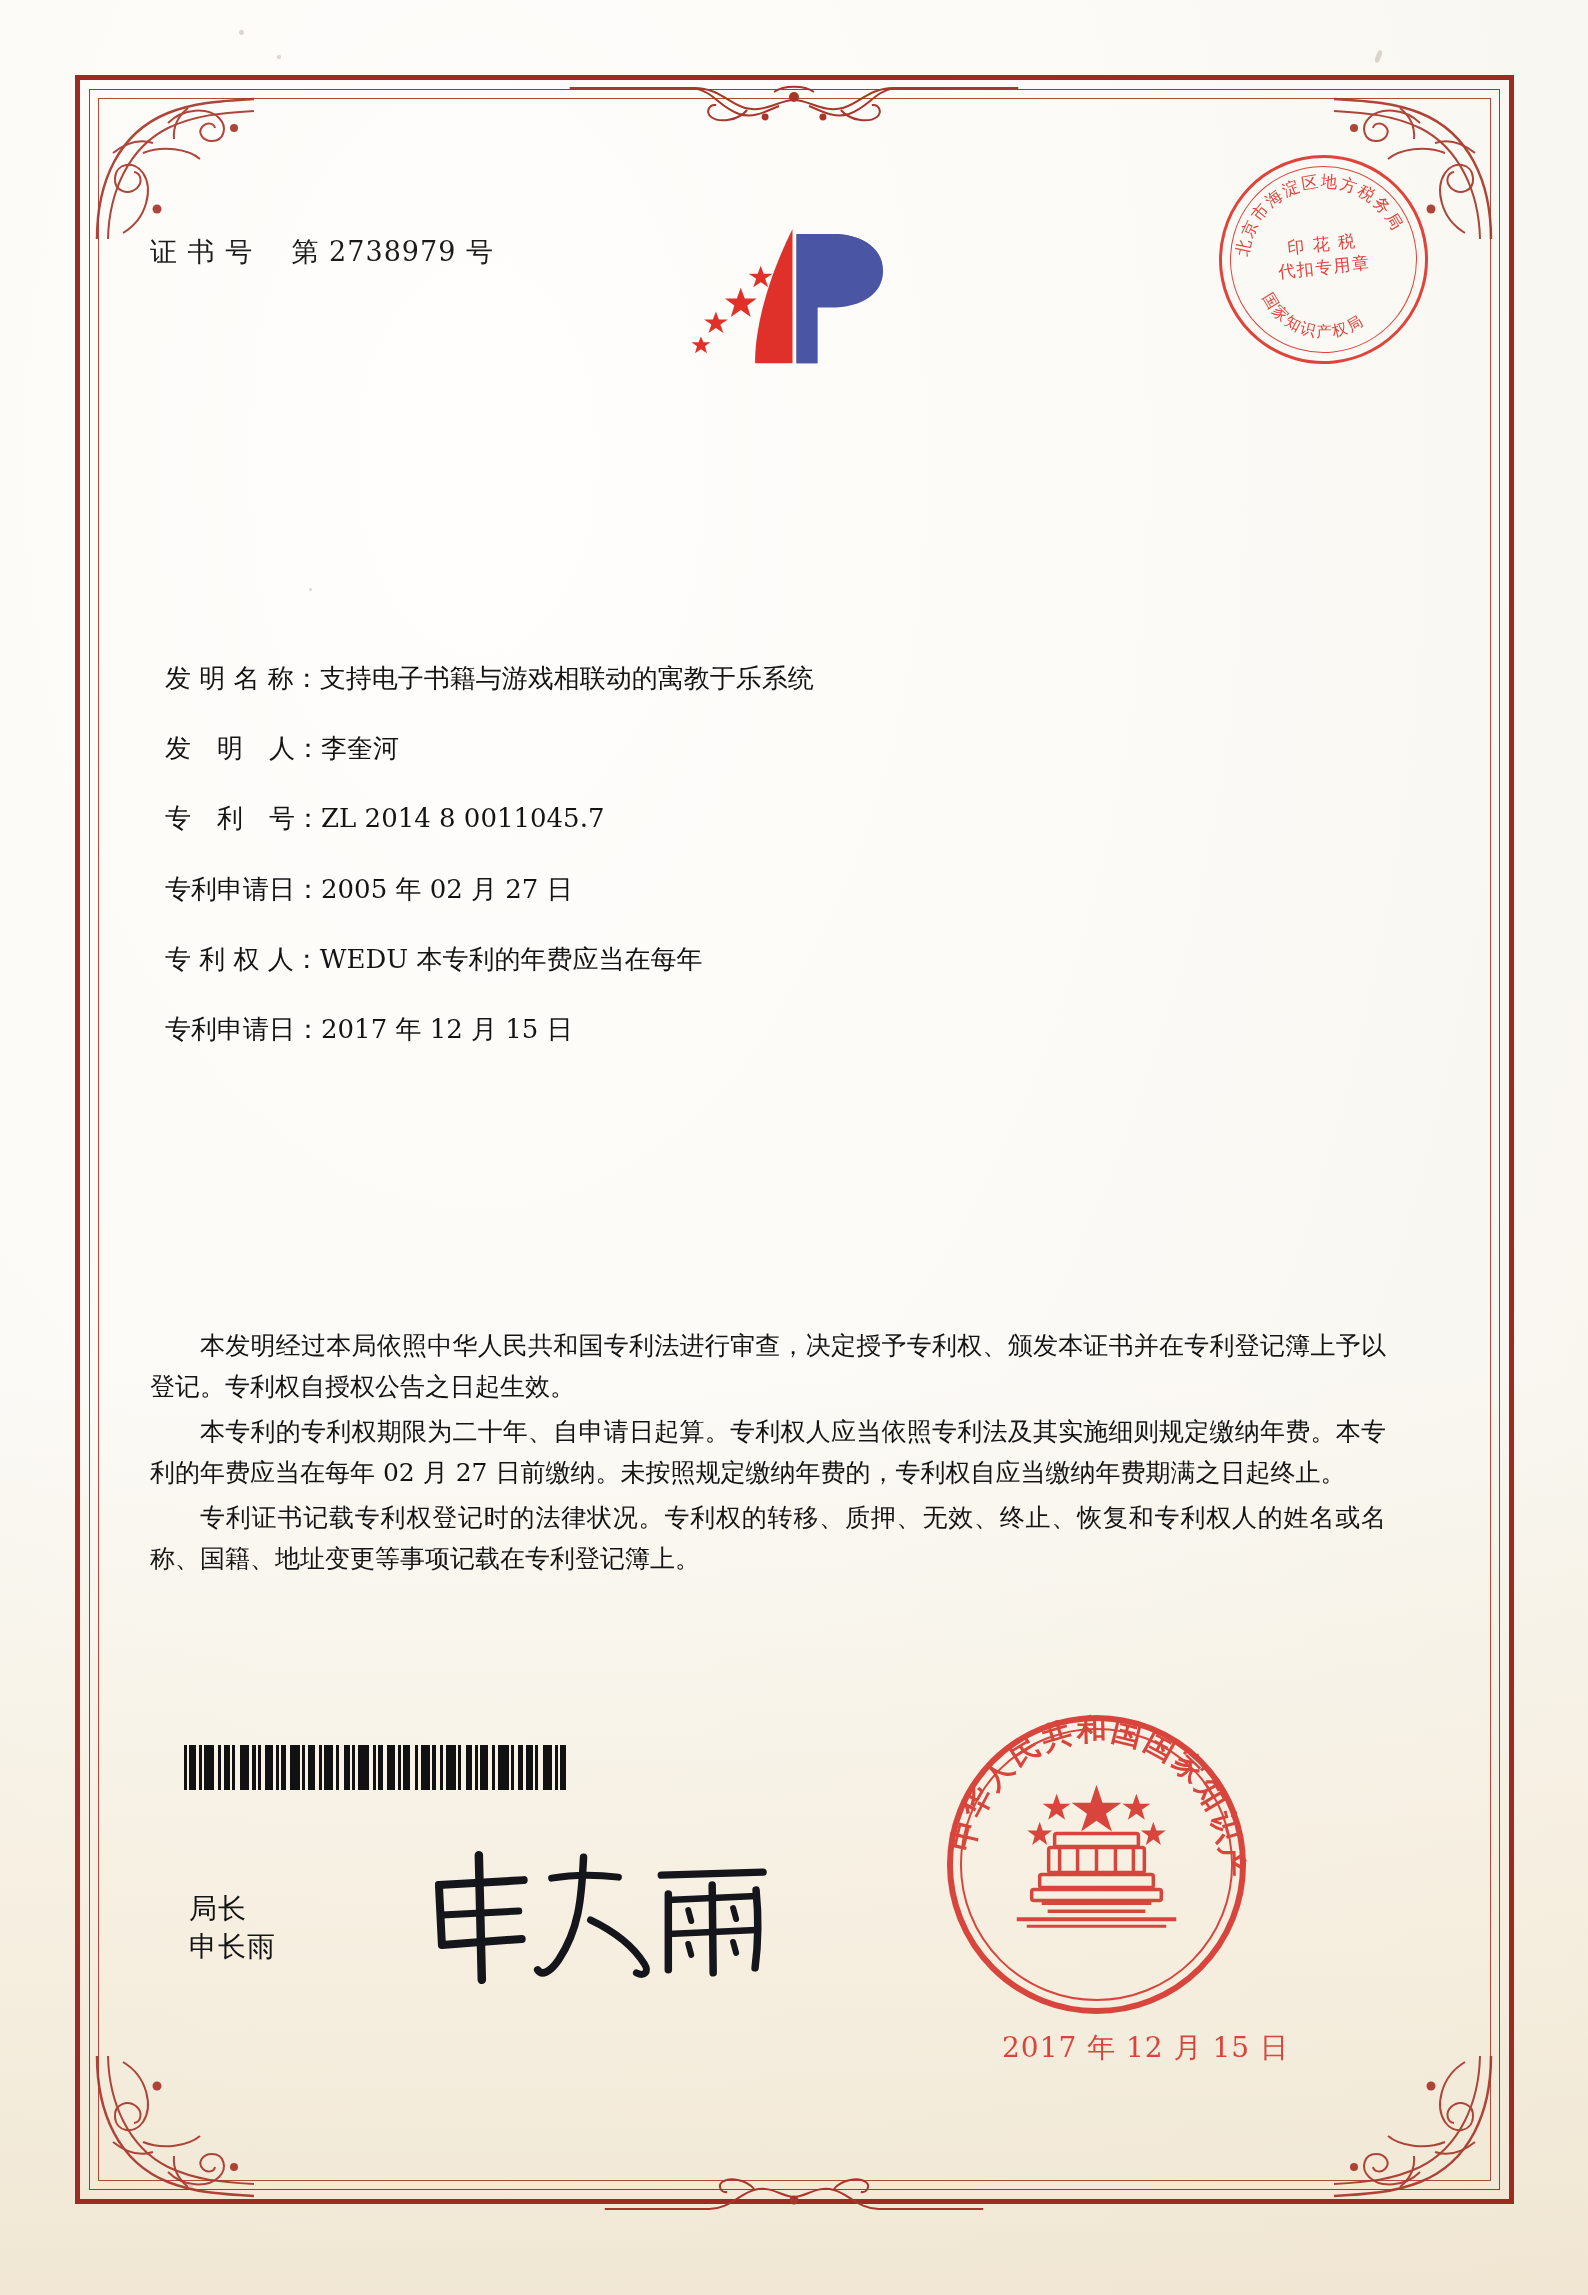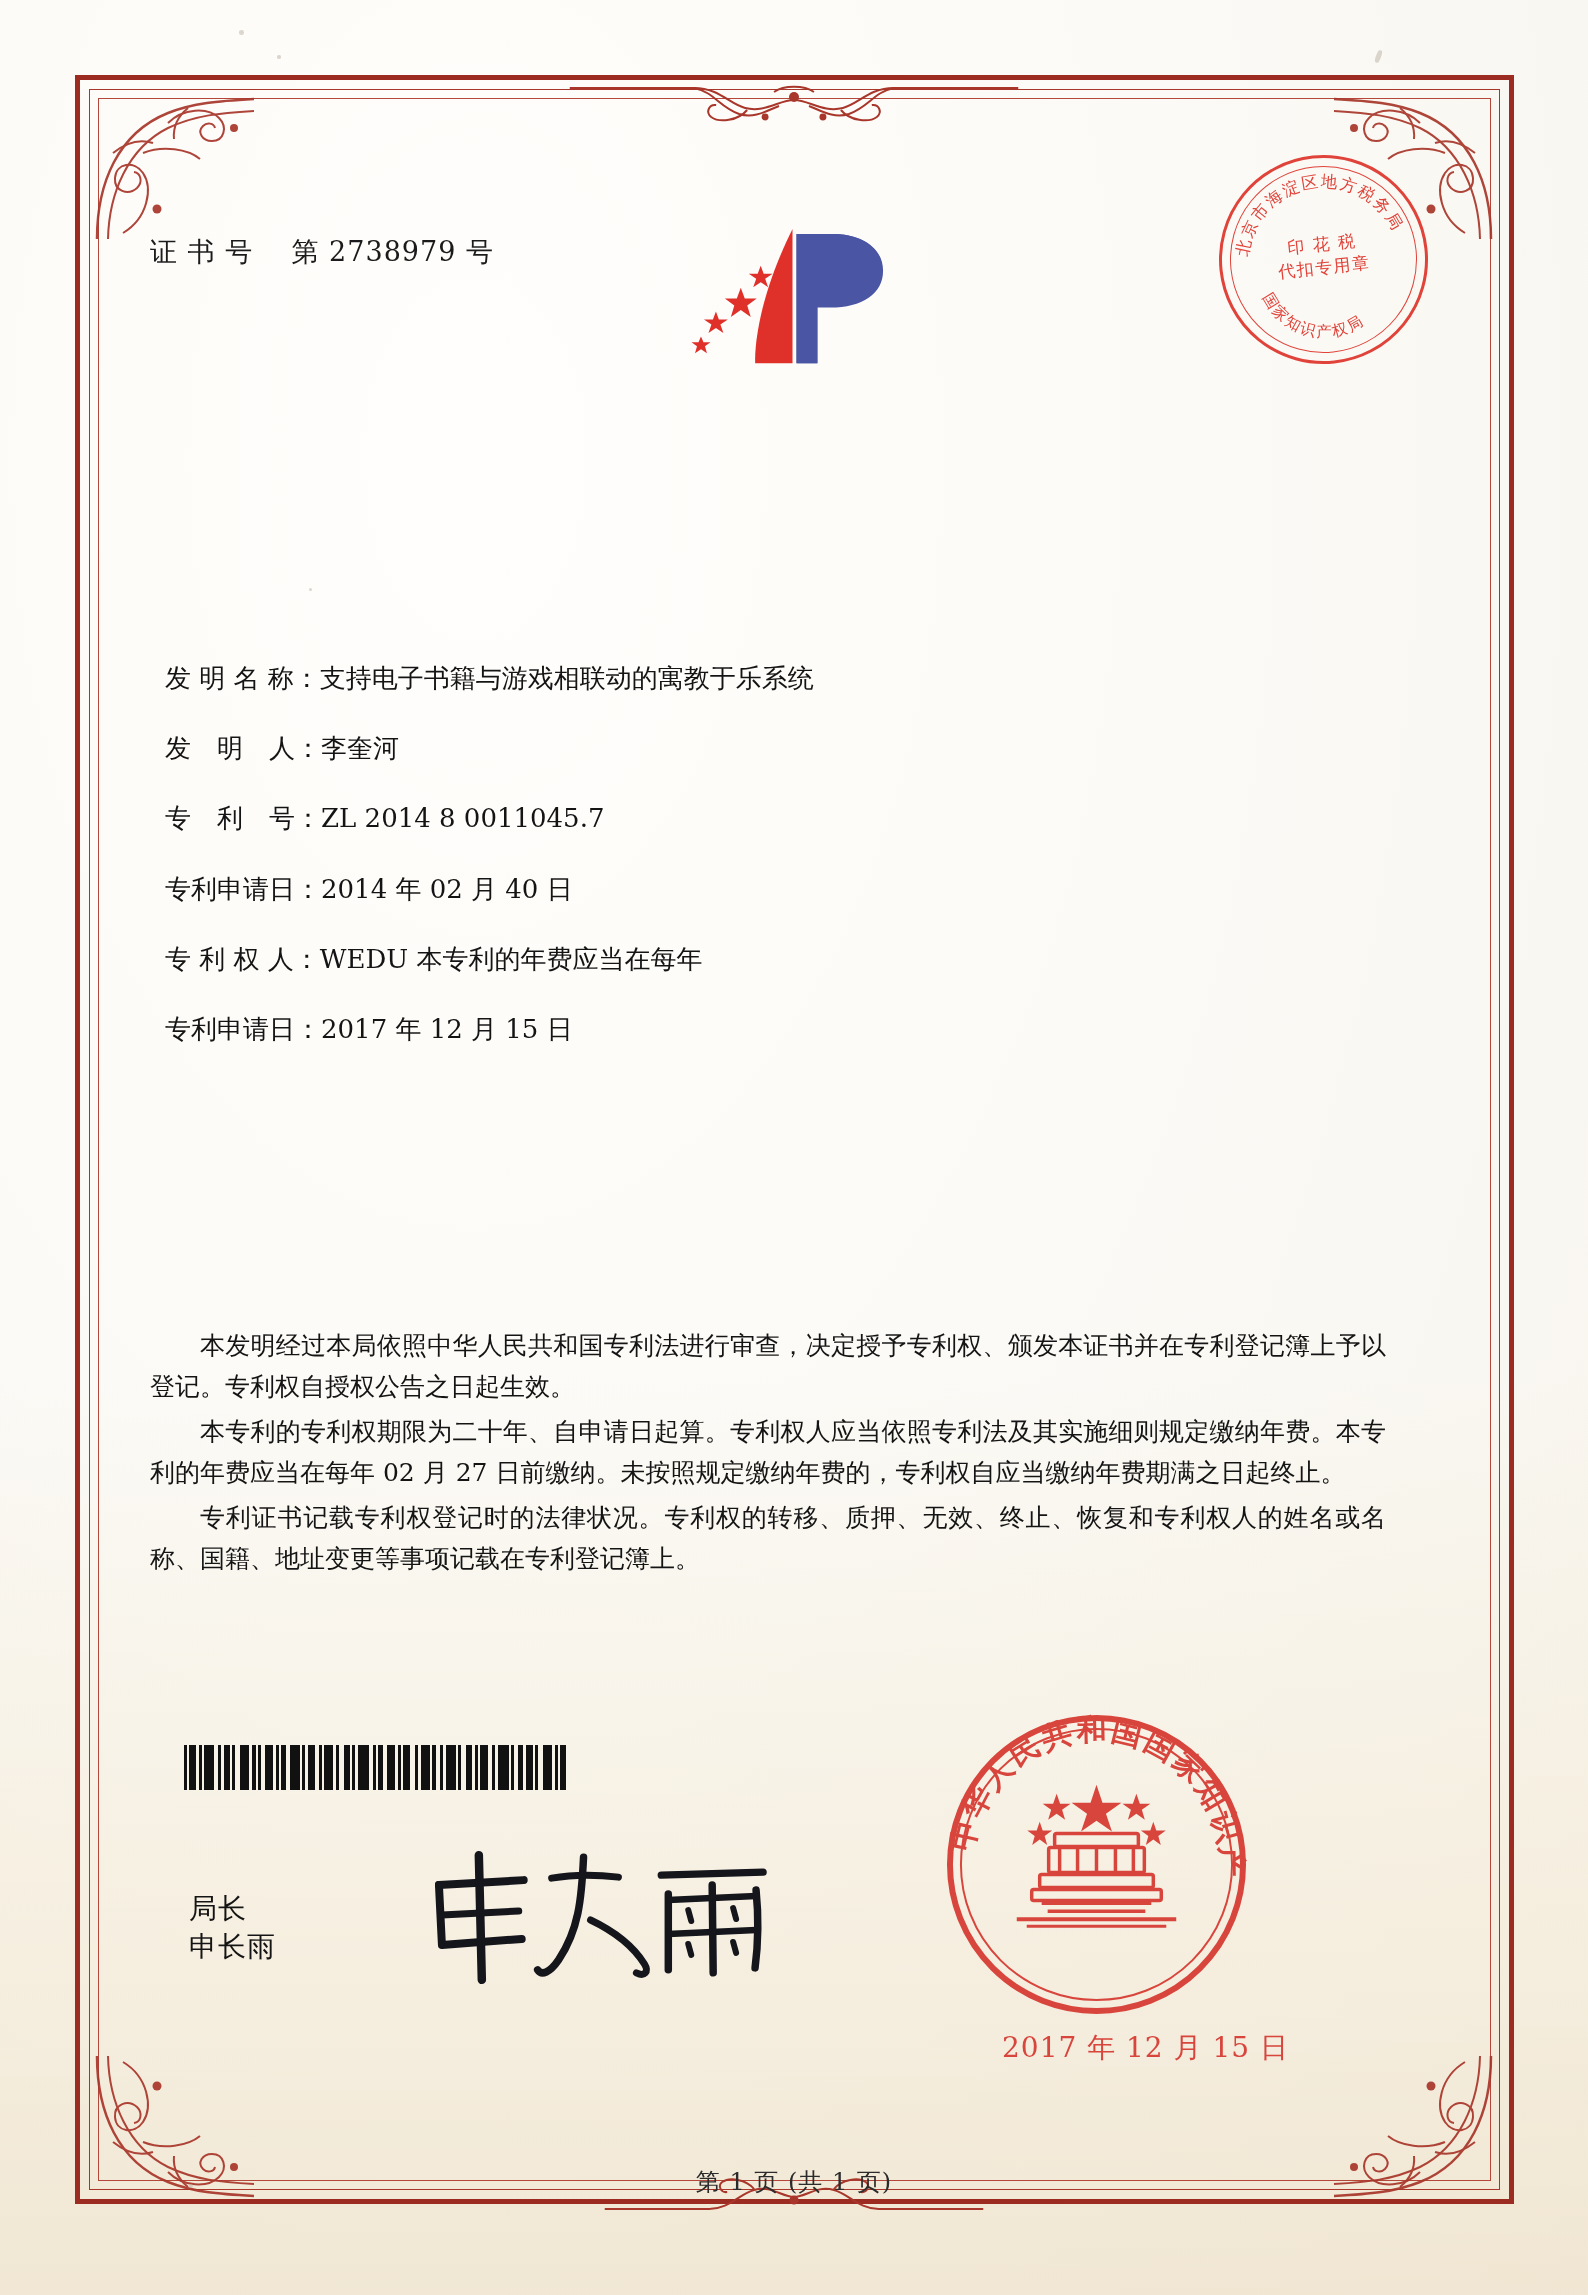--- a/index.html
+++ b/index.html
@@ -375,21 +375,21 @@
     <div class="field-row">
       <span class="field-label">发 明 名 称：</span><span class="field-value">支持电子书籍与游戏相联动的寓教于乐系统</span>
     </div>
     <div class="field-row">
       <span class="field-label">发　明　人：</span><span class="field-value">李奎河</span>
     </div>
     <div class="field-row">
       <span class="field-label">专　利　号：</span><span class="field-value">ZL 2014 8 0011045.7</span>
     </div>
     <div class="field-row">
-      <span class="field-label">专利申请日：</span><span class="field-value">2014 年 02 月 40 日</span>
+      <span class="field-label">专利申请日：</span><span class="field-value">2005 年 02 月 27 日</span>
     </div>
     <div class="field-row">
       <span class="field-label">专 利 权 人：</span><span class="field-value">WEDU 本专利的年费应当在每年</span>
     </div>
     <div class="field-row">
       <span class="field-label">专利申请日：</span><span class="field-value">2017 年 12 月 15 日</span>
     </div>
   </div>
 
   <div class="body-text">
@@ -547,21 +547,20 @@
         <polygon points="424,224 430,242 449,242 434,253 439,271 424,260 409,271 414,253 399,242 418,242"></polygon>
       </g>
       <text font-family="DejaVu Serif, serif" font-size="60" fill="#d8453c" letter-spacing="6" font-weight="bold">
         <textPath href="#sealTop" startOffset="3%">中华人民共和国国家知识产权局</textPath>
       </text>
     </svg>
   </div>
 
   <div class="seal-date">2017 年 12 月 15 日</div>
 
-  <div class="page-footer">第 1 页 (共 1 页)</div>
 
   <div class="speck" style="left:239px; top:30px; width:4.5px; height:4.5px;"></div>
   <div class="speck" style="left:277px; top:55px; width:3.5px; height:3.5px;"></div>
   <div class="speck" style="left:1376px; top:50px; width:5px; height:13px; border-radius:40%; transform:rotate(20deg);"></div>
   <div class="speck" style="left:189px; top:2184px; width:4px; height:4px;"></div>
   <div class="speck" style="left:309px; top:588px; width:3px; height:3px;"></div>
 </div>
 
 
 </body></html>

